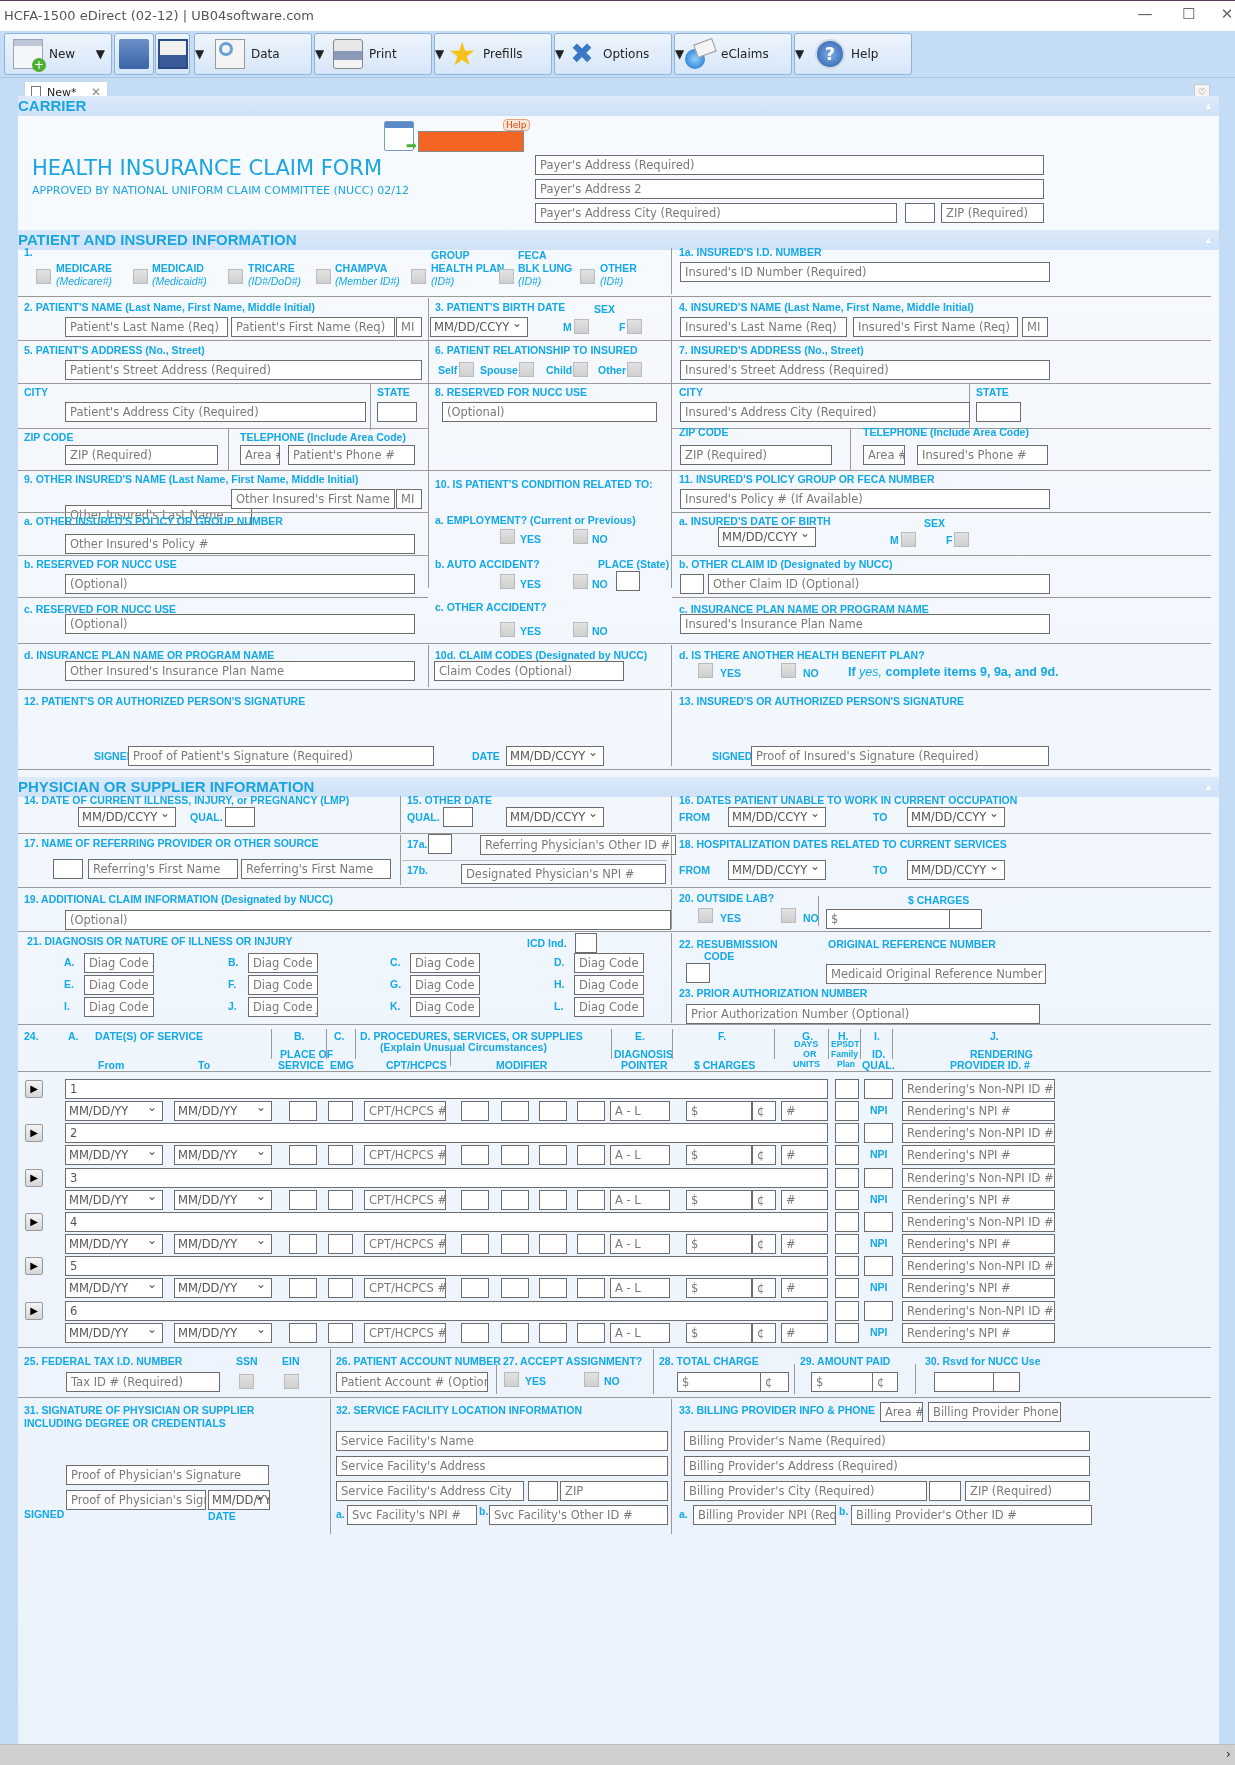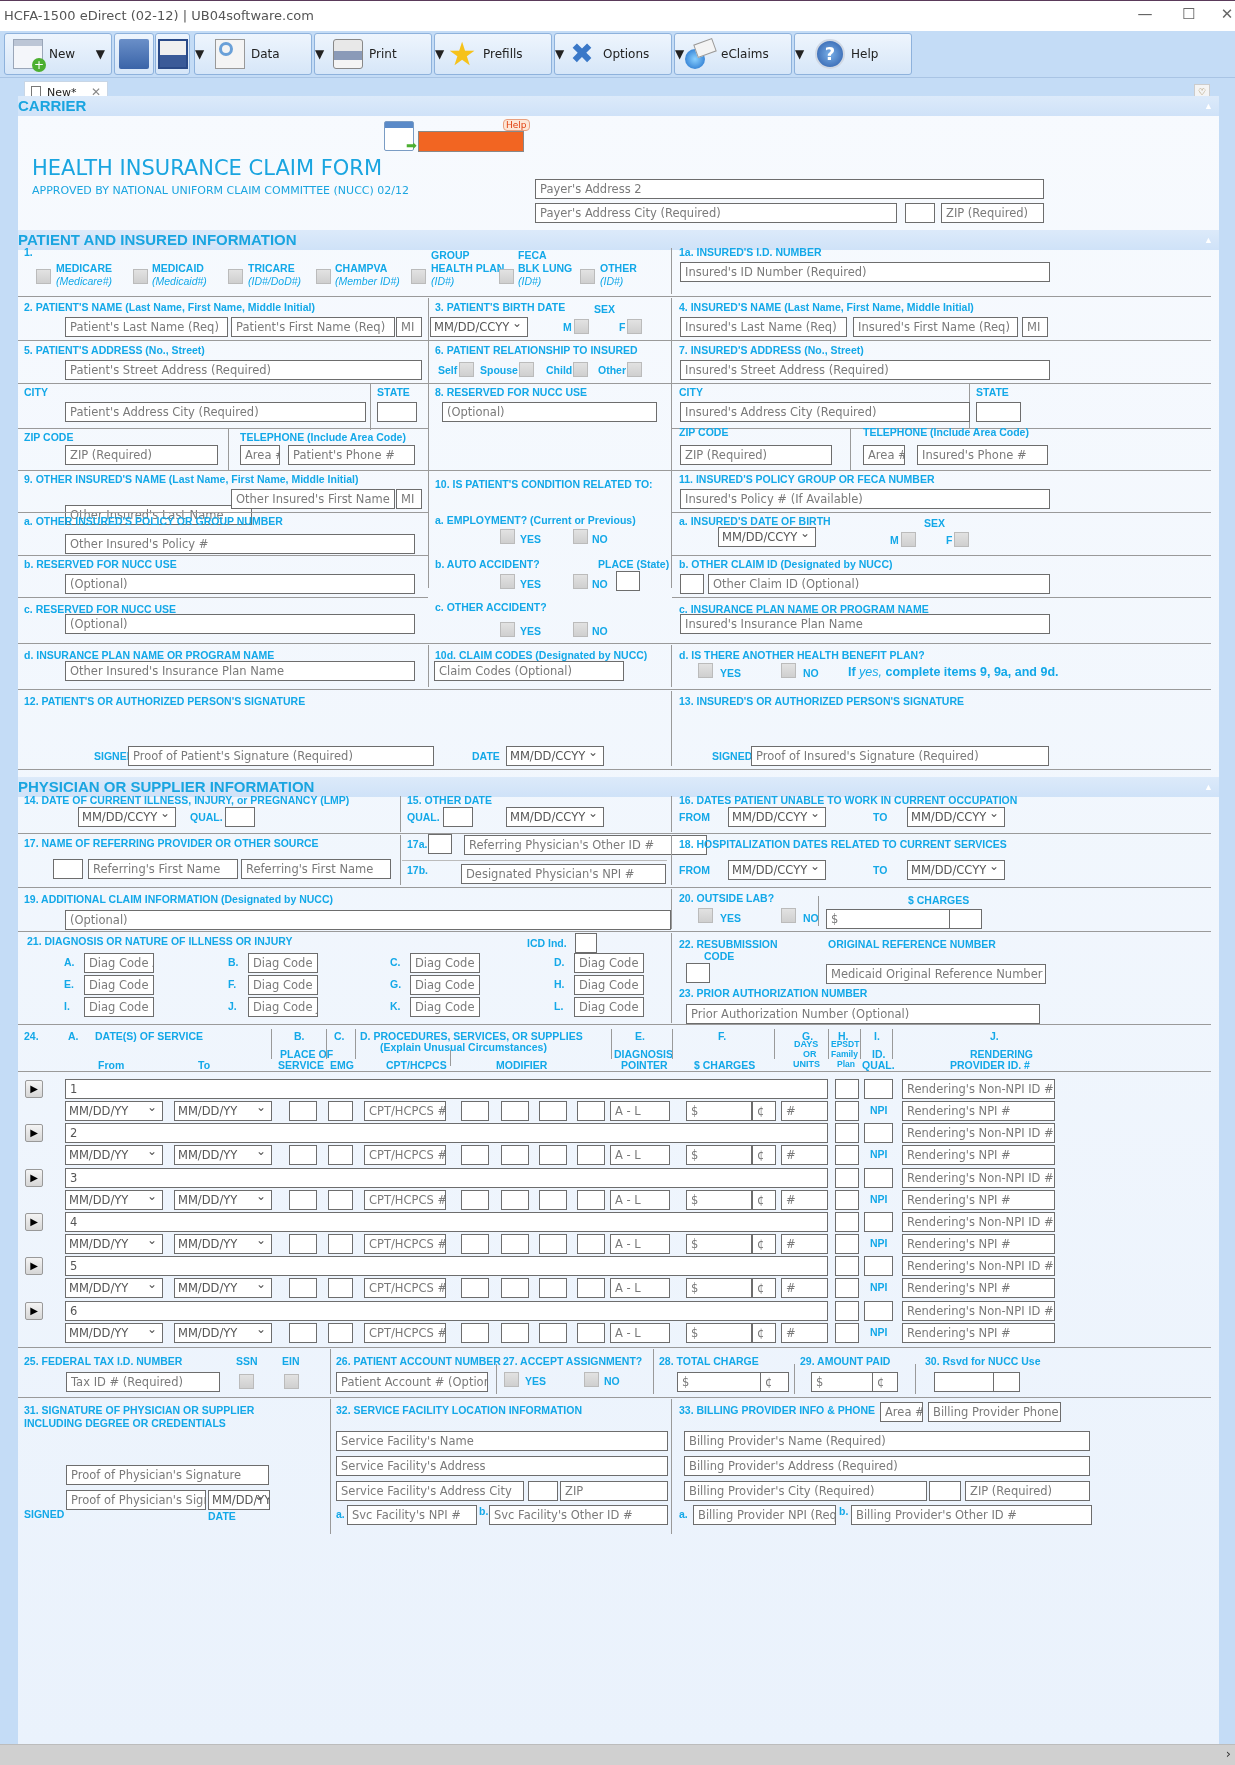--- a/index.html
+++ b/index.html
@@ -125,20 +125,21 @@
 <div class="heart">♡</div>
 
 <div class="form">
 
   <div class="sechdr" style="top:-8px"><span>CARRIER</span><span class="up">▲</span></div>
   <div class="calicon"></div>
   <div class="helpbadge">Help</div>
   <div class="orange"></div>
   <div class="title-big">HEALTH INSURANCE CLAIM FORM</div>
   <div class="title-sub">APPROVED BY NATIONAL UNIFORM CLAIM COMMITTEE (NUCC) 02/12</div>
+  <div class="inp" style="left:517px;top:51px;width:509px">Payer's Address (Required)</div>
   <div class="inp" style="left:517px;top:75px;width:509px">Payer's Address 2</div>
   <div class="inp" style="left:517px;top:99px;width:362px">Payer's Address City (Required)</div>
   <div class="inp" style="left:887px;top:99px;width:30px"></div>
   <div class="inp" style="left:923px;top:99px;width:103px">ZIP (Required)</div>
 
   <div class="sechdr" style="top:126px"><span>PATIENT AND INSURED INFORMATION</span><span class="up">▲</span></div>
 
   <div class="lbl" style="left:6px;top:142px">1.</div>
   <div class="cb" style="left:18px;top:165px"></div>
   <div class="lbl" style="left:38px;top:158px">MEDICARE</div>
@@ -331,21 +332,21 @@
   <div class="sel" style="left:889px;top:703px;width:98px">MM/DD/CCYY</div>
 
   <div class="hl" style="left:0;top:729px;width:1193px"></div>
   <div class="lbl" style="left:6px;top:733px">17. NAME OF REFERRING PROVIDER OR OTHER SOURCE</div>
   <div class="inp" style="left:35px;top:755px;width:30px"></div>
   <div class="inp" style="left:70px;top:755px;width:150px">Referring's First Name</div>
   <div class="inp" style="left:223px;top:755px;width:150px">Referring's First Name</div>
   <div class="vl" style="left:382px;top:731px;height:50px"></div>
   <div class="lbl" style="left:389px;top:734px">17a.</div>
   <div class="inp" style="left:410px;top:730px;width:24px"></div>
-  <div class="inp" style="left:446px;top:731px;width:243px">Referring Physician's Other ID #</div>
+  <div class="inp" style="left:462px;top:731px;width:196px">Referring Physician's Other ID #</div>
   <div class="hl" style="left:384px;top:756px;width:265px;background:#bbb"></div>
   <div class="lbl" style="left:389px;top:760px">17b.</div>
   <div class="inp" style="left:443px;top:760px;width:205px">Designated Physician's NPI #</div>
   <div class="vl" style="left:653px;top:731px;height:50px"></div>
   <div class="lbl" style="left:661px;top:734px">18. HOSPITALIZATION DATES RELATED TO CURRENT SERVICES</div>
   <div class="lbl" style="left:661px;top:760px">FROM</div>
   <div class="sel" style="left:710px;top:756px;width:98px">MM/DD/CCYY</div>
   <div class="lbl" style="left:855px;top:760px">TO</div>
   <div class="sel" style="left:889px;top:756px;width:98px">MM/DD/CCYY</div>
 

